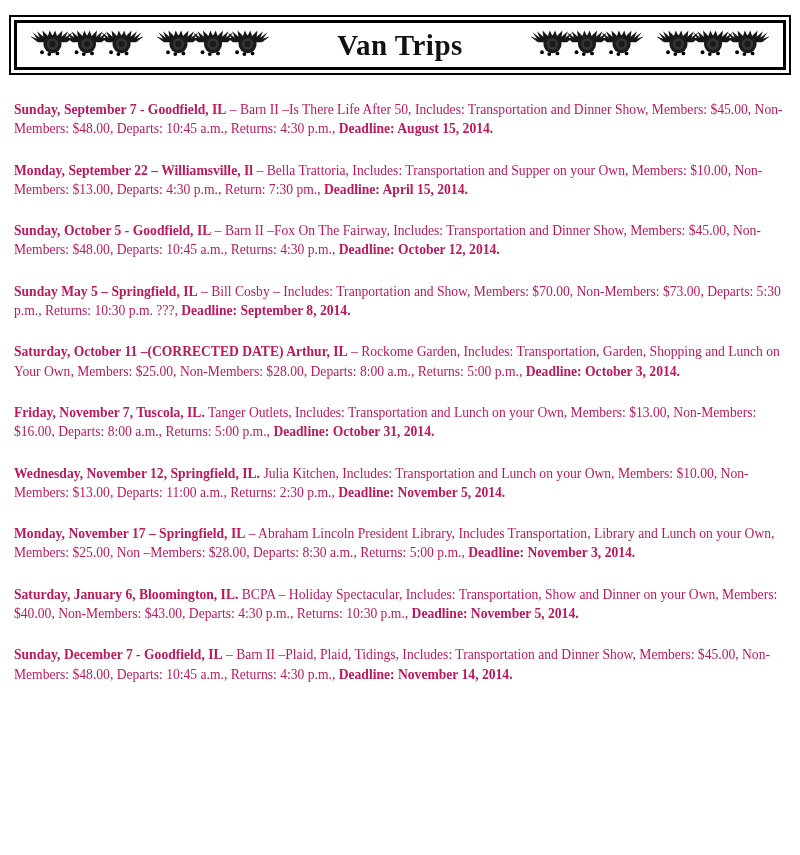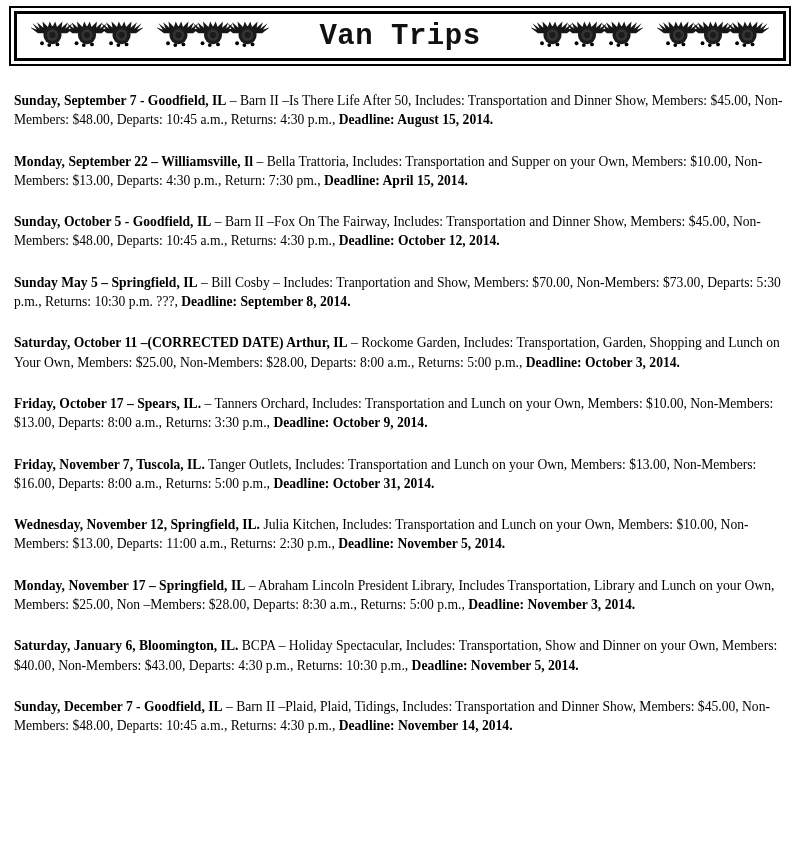--- a/index.html
+++ b/index.html
@@ -11,25 +11,24 @@
     position: relative;
     width: 800px;
     min-height: 855px;
     background: #ffffff;
     font-family: "Liberation Serif", "DejaVu Serif", serif;
     color: #161616;
     box-sizing: border-box;
   }
   
   .header-outer {
-    margin: 6px 9px 0 9px;
+    margin: 15px 9px 0 9px;
     border: 2px solid #000;
     padding: 3px;
     background: #fff;
-    font-family: Liberation Mono, monospace;
   }
   .header-inner {
     border: 3px solid #000;
     background: #fff;
     display: flex;
     align-items: center;
     justify-content: space-between;
     padding: 3px 14px;
     height: 38px;
   }
@@ -48,21 +47,21 @@
   }
   .garland { display: block; }
   
   .trip-list {
     padding: 25px 15px 12px 14px;
   }
   .trip {
     margin: 0 0 22px 0;
     font-size: 13.6px;
     line-height: 19.3px;
-    color: #000000;
+    color: #be185d;
     text-align: left;
   }
   .trip .lead, .trip .deadline {
     font-weight: bold;
   }
 </style>
 </head>
 <body>
 
 <svg width="0" height="0" style="position:absolute" aria-hidden="true">
@@ -114,21 +113,20 @@
 
 
   <p class="trip"><strong class="lead">Monday, September 22 – Williamsville, Il</strong><span class="body"> – Bella Trattoria, Includes: Transportation and Supper on your Own, Members: $10.00, Non-Members: $13.00, Departs: 4:30 p.m., Return: 7:30 pm., </span><strong class="deadline">Deadline: April 15, 2014.</strong></p>
 
   <p class="trip"><strong class="lead">Sunday, October 5 - Goodfield, IL</strong><span class="body"> – Barn II –Fox On The Fairway, Includes: Transportation and Dinner Show, Members: $45.00, Non-Members: $48.00, Departs: 10:45 a.m., Returns: 4:30 p.m., </span><strong class="deadline">Deadline: October 12, 2014.</strong></p>
 
   <p class="trip"><strong class="lead">Sunday May 5 – Springfield, IL</strong><span class="body"> – Bill Cosby – Includes: Tranportation and Show, Members: $70.00, Non-Members: $73.00, Departs: 5:30 p.m., Returns: 10:30 p.m. ???, </span><strong class="deadline">Deadline: September 8, 2014.</strong></p>
 
   <p class="trip"><strong class="lead">Saturday, October 11 –(CORRECTED DATE) Arthur, IL</strong><span class="body"> – Rockome Garden, Includes: Transportation, Garden, Shopping and Lunch on Your Own, Members: $25.00, Non-Members: $28.00, Departs: 8:00 a.m., Returns: 5:00 p.m., </span><strong class="deadline">Deadline: October 3, 2014.</strong></p>
 
-  <p class="trip"><strong class="lead">Friday, October 17 – Spears, IL.</strong><span class="body"> – Tanners Orchard, Includes: Transportation and Lunch on your Own, Members: $10.00, Non-Members: $13.00, Departs: 8:00 a.m., Returns: 3:30 p.m., </span><strong class="deadline">Deadline: October 9, 2014.</strong></p>
 
   <p class="trip"><strong class="lead">Friday, November 7, Tuscola, IL.</strong><span class="body"> Tanger Outlets, Includes: Transportation and Lunch on your Own, Members: $13.00, Non-Members: $16.00, Departs: 8:00 a.m., Returns: 5:00 p.m., </span><strong class="deadline">Deadline: October 31, 2014.</strong></p>
 
   <p class="trip"><strong class="lead">Wednesday, November 12, Springfield, IL.</strong><span class="body"> Julia Kitchen, Includes: Transportation and Lunch on your Own, Members: $10.00, Non-Members: $13.00, Departs: 11:00 a.m., Returns: 2:30 p.m., </span><strong class="deadline">Deadline: November 5, 2014.</strong></p>
 
   <p class="trip"><strong class="lead">Monday, November 17 – Springfield, IL</strong><span class="body"> – Abraham Lincoln President Library, Includes Transportation, Library and Lunch on your Own, Members: $25.00, Non –Members: $28.00, Departs: 8:30 a.m., Returns: 5:00 p.m., </span><strong class="deadline">Deadline: November 3, 2014.</strong></p>
 
   <p class="trip"><strong class="lead">Saturday, January 6, Bloomington, IL.</strong><span class="body"> BCPA – Holiday Spectacular, Includes: Transportation, Show and Dinner on your Own, Members: $40.00, Non-Members: $43.00, Departs: 4:30 p.m., Returns: 10:30 p.m., </span><strong class="deadline">Deadline: November 5, 2014.</strong></p>
 
   <p class="trip"><strong class="lead">Sunday, December 7 - Goodfield, IL</strong><span class="body"> – Barn II –Plaid, Plaid, Tidings, Includes: Transportation and Dinner Show, Members: $45.00, Non-Members: $48.00, Departs: 10:45 a.m., Returns: 4:30 p.m., </span><strong class="deadline">Deadline: November 14, 2014.</strong></p>

